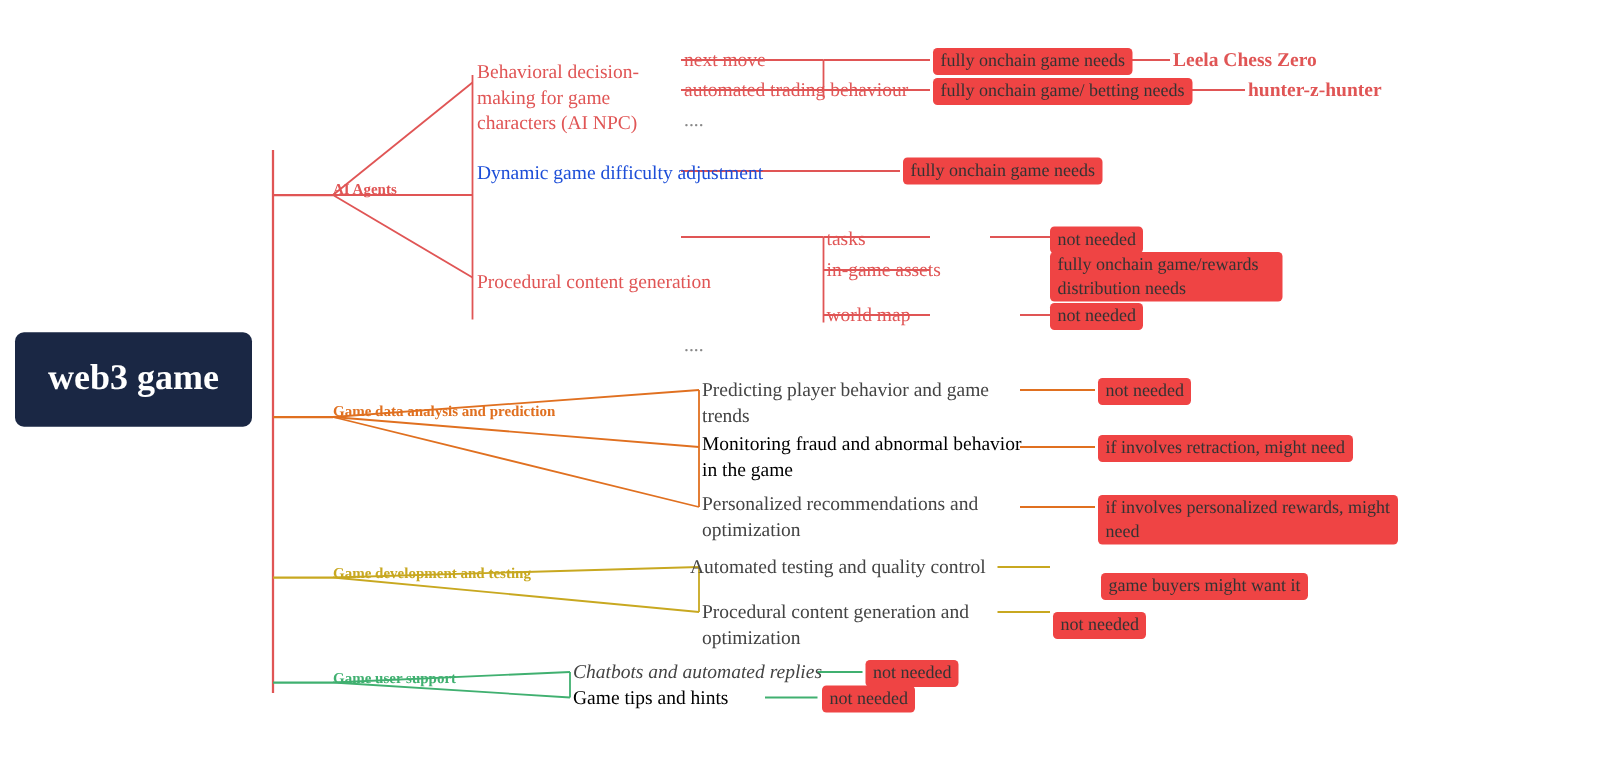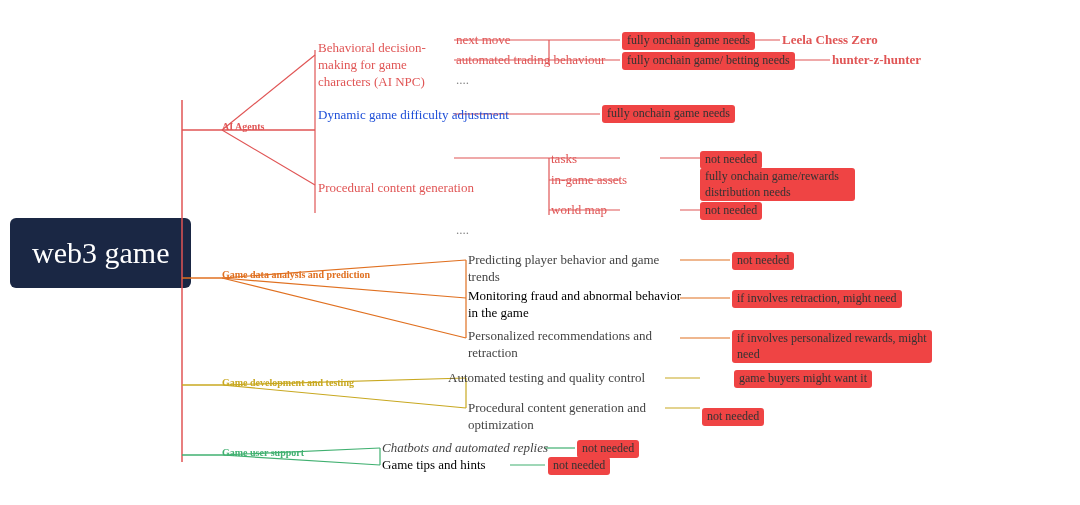--- a/index.html
+++ b/index.html
@@ -13,22 +13,22 @@
       position: relative;
     }
 
     .root-label {
       position: absolute;
       left: 10px;
       top: 50%;
       transform: translateY(-50%);
       background: #1a2744;
       color: #fff;
-      font-size: 30px;
-      font-weight: normal;
+      font-size: 24px;
+      font-weight: bold;
       padding: 18px 22px;
       border-radius: 6px;
       white-space: nowrap;
     }
 
     
     svg.lines {
       position: absolute;
       top: 0; left: 0;
       width: 1080px;
@@ -181,27 +181,27 @@
 <div class="node" style="left:456px;top:222px;color:#888;">....</div>
 
 <div class="node bold" style="left:222px;top:268px;color:#e07020;">Game data analysis and prediction</div>
 
 <div class="node" style="left:468px;top:252px;color:#444;max-width:215px;white-space:normal;">Predicting player behavior and game trends</div>
 <div class="node" style="left:732px;top:252px;"><span class="tag">not needed</span></div>
 
 <div class="node" style="left:468px;top:288px;color:#000000;max-width:215px;white-space:normal;">Monitoring fraud and abnormal behavior in the game</div>
 <div class="node" style="left:732px;top:290px;max-width:180px;white-space:normal;"><span class="tag">if involves retraction, might need</span></div>
 
-<div class="node" style="left:468px;top:328px;color:#444;max-width:215px;white-space:normal;">Personalized recommendations and retraction</div>
+<div class="node" style="left:468px;top:328px;color:#444;max-width:215px;white-space:normal;">Personalized recommendations and optimization</div>
 <div class="node" style="left:732px;top:330px;max-width:200px;white-space:normal;"><span class="tag">if involves personalized rewards, might need</span></div>
 
 <div class="node bold" style="left:222px;top:376px;color:#c8a820;">Game development and testing</div>
 
-<div class="node" style="left:448px;top:370px;color:#444;text-align:right;">Automated testing and quality control</div>
-<div class="node" style="left:702px;top:370px;padding-left:32px;"><span class="tag">game buyers might want it</span></div>
+<div class="node" style="left:460px;top:370px;color:#444;text-align:right;">Automated testing and quality control</div>
+<div class="node" style="left:702px;top:382px;padding-left:32px;"><span class="tag">game buyers might want it</span></div>
 
 <div class="node" style="left:468px;top:400px;color:#444;max-width:200px;white-space:normal;">Procedural content generation and optimization</div>
 <div class="node" style="left:702px;top:408px;"><span class="tag">not needed</span></div>
 
 <div class="node bold" style="left:222px;top:446px;color:#40b070;">Game user support</div>
 
 <div class="node" style="left:382px;top:440px;color:#444;font-style:italic;">Chatbots and automated replies</div>
 <div class="node" style="left:577px;top:440px;"><span class="tag">not needed</span></div>
 
 <div class="node" style="left:382px;top:457px;color:#000000;">Game tips and hints</div>

